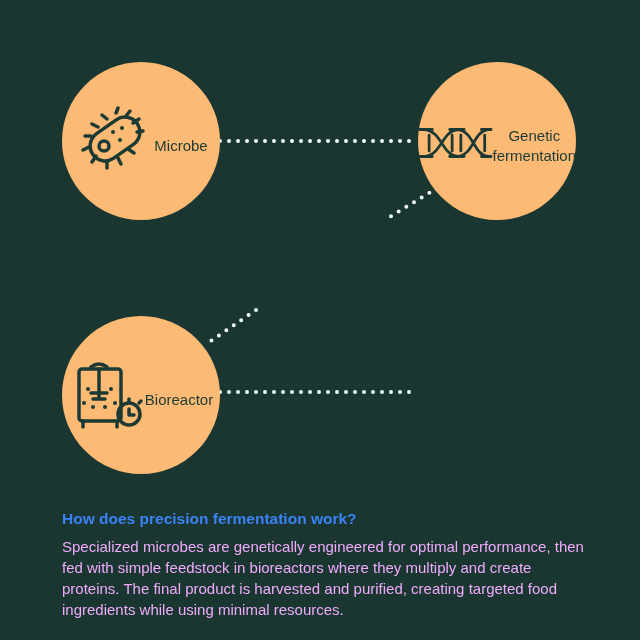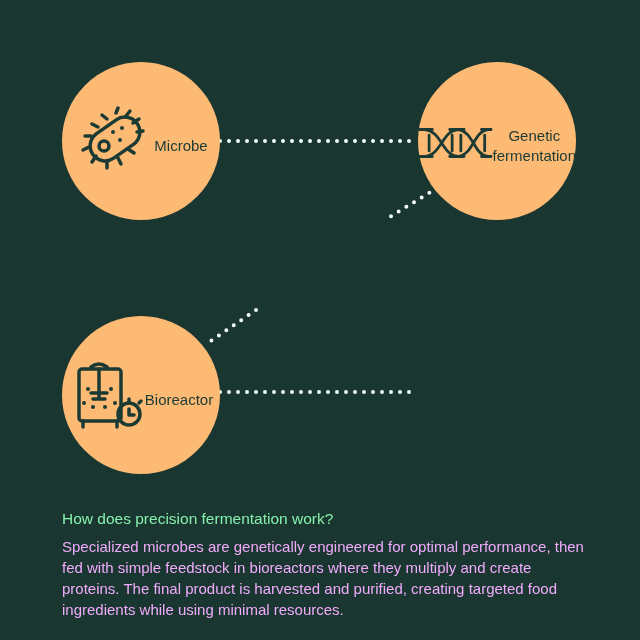--- a/index.html
+++ b/index.html
@@ -4,21 +4,21 @@
 <style>
   html, body { margin:0; padding:0; }
   body { width:640px; height:640px; background:#1a3630; position:relative; overflow:hidden;
          font-family:"Liberation Sans", "DejaVu Sans", sans-serif; }
   .canvas { position:absolute; left:0; top:0; width:640px; height:640px; }
   .node { position:absolute; width:158px; height:158px; border-radius:50%; background:#fdba74;
           display:flex; align-items:center; justify-content:center; box-sizing:border-box; }
   .node svg { display:block; }
   .node .label { color:#1b3a33; font-size:15px; text-align:center; line-height:20px; margin-top:10px; }
   .text-block { position:absolute; left:62px; top:510px; width:530px; }
-  .title { color:#86efac; font-size:15.5px; font-weight:normal; margin:0 0 8px 0; }
+  .title { color:#3b82f6; font-size:15.5px; font-weight:bold; margin:0 0 8px 0; }
   .desc { color:#f0abfc; font-size:15px; line-height:21px; margin:0; }
 </style>
 </head>
 <body>
 
 <div class="canvas">
 
   <svg width="640" height="640" style="position:absolute;left:0;top:0">
     <g fill="none" stroke="#f0fcf5" stroke-width="4" stroke-linecap="round" stroke-dasharray="0 9">
       <line x1="220" y1="141" x2="418" y2="141"></line>

